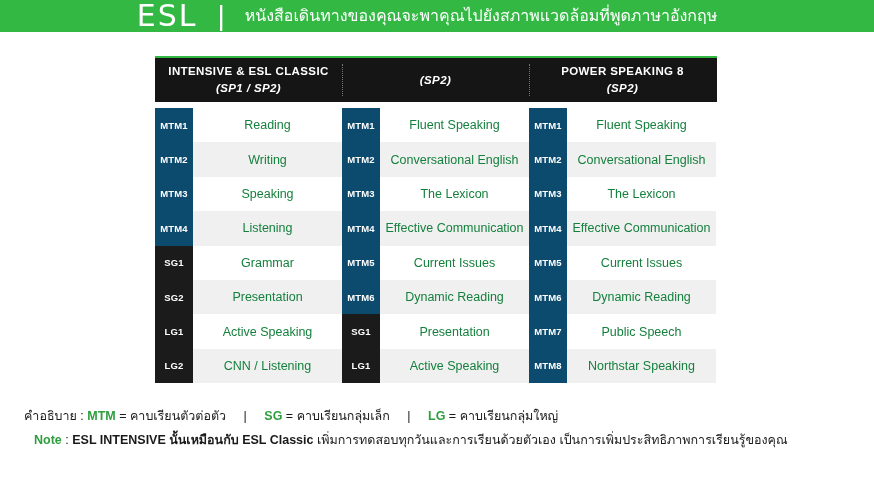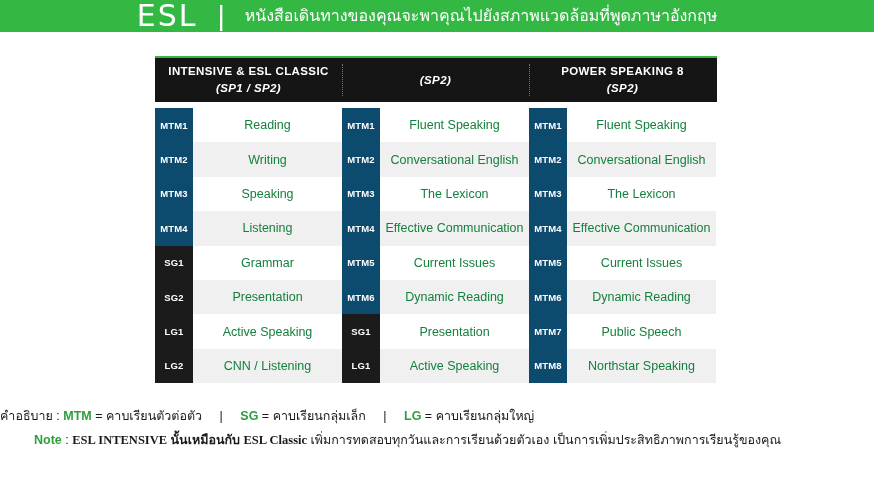--- a/index.html
+++ b/index.html
@@ -147,35 +147,36 @@
   
   .footer {
     position: absolute;
     left: 0;
     top: 404px;
     width: 874px;
   }
   .legend-line {
     font-size: 12.5px;
     color: #1a1a1a;
+    padding-left: 24px;
     line-height: 24px;
     white-space: nowrap;
   }
   .note-line {
     font-size: 12.5px;
     color: #1a1a1a;
     padding-left: 34px;
     line-height: 24px;
     white-space: nowrap;
   }
   .k-green {
     color: #2e9e3e;
     font-weight: 700;
   }
-  .k-bold { font-weight: 700; font-family: Liberation Serif, serif; }
+  .k-bold { font-weight: 700; }
   .pipe {
     color: #1a1a1a;
     padding: 0 14px;
   }
 </style>
 </head>
 <body>
 
 <div class="banner">
   <div class="banner-inner">

